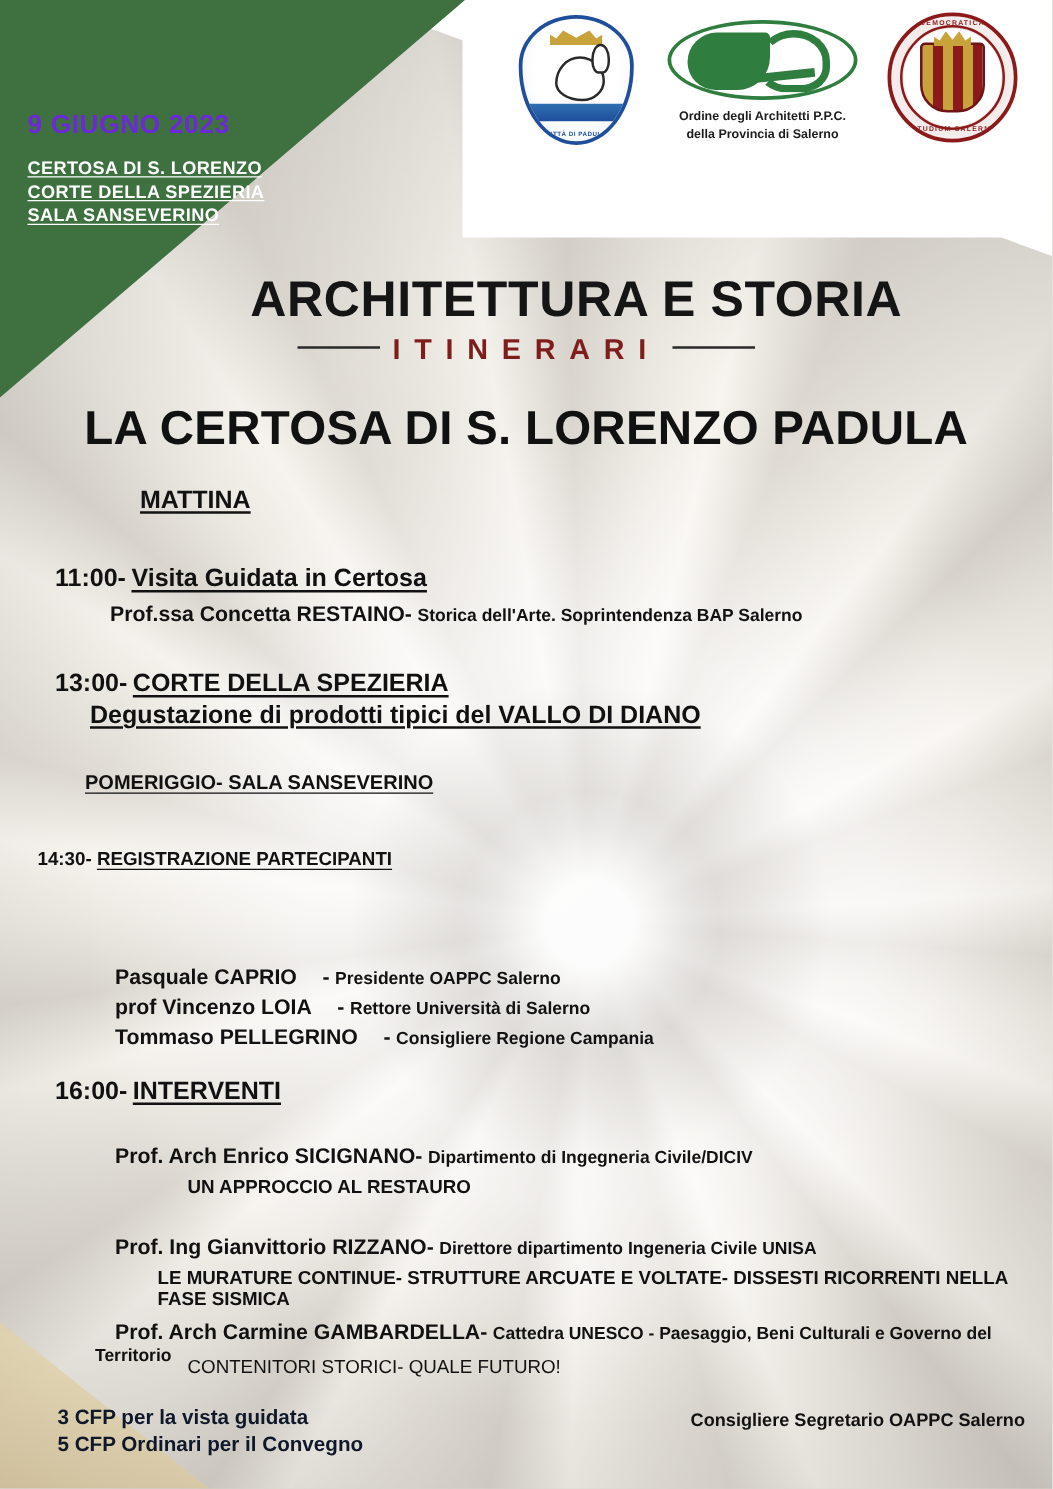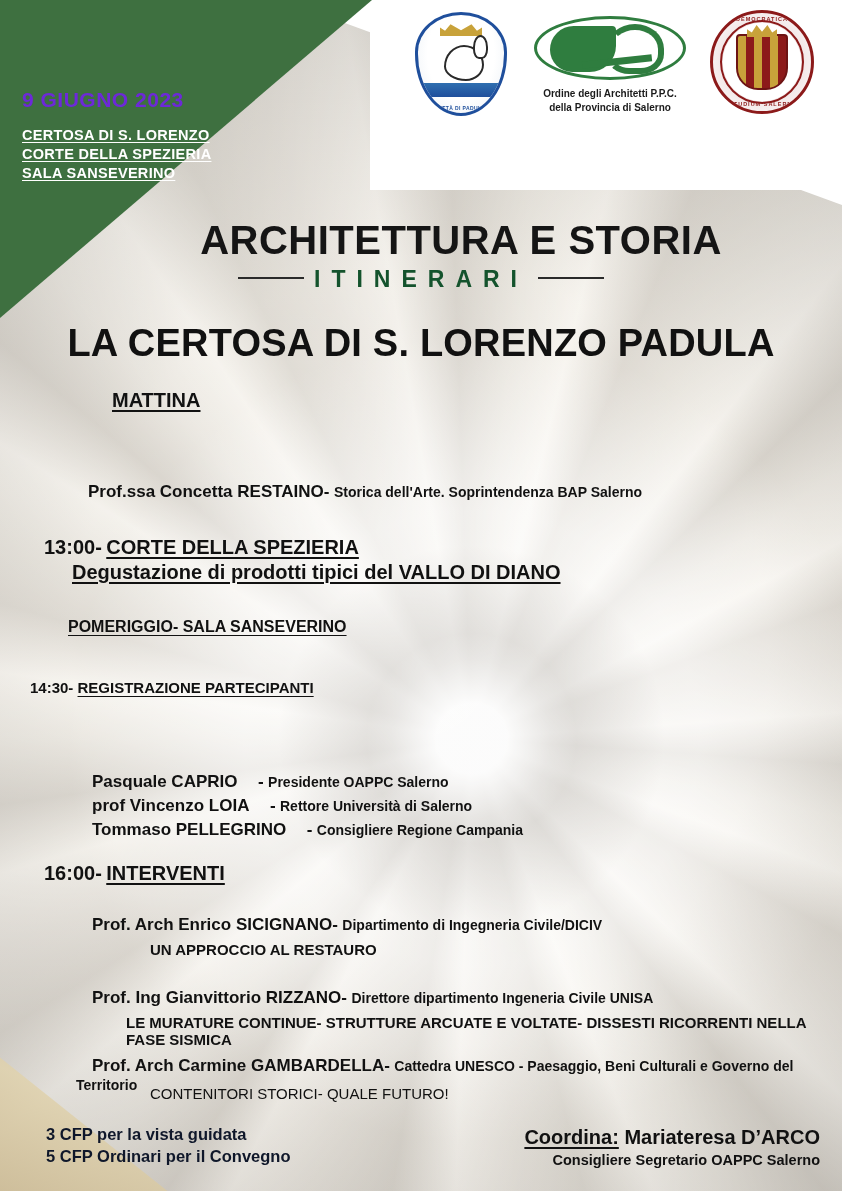--- a/index.html
+++ b/index.html
@@ -221,21 +221,21 @@
   .title-main {
     position: absolute; left: 0; top: 218px; width: 842px;
     text-align: center;
     font-size: 40px; font-weight: bold; color: #151515;
     letter-spacing: 0.5px;
     margin-left: 40px;
   }
   .title-sub {
     position: absolute; left: 0; top: 266px; width: 842px;
     text-align: center;
-    font-size: 23px; font-weight: bold; color: #14532d;
+    font-size: 23px; font-weight: bold; color: #7f1d1d;
     letter-spacing: 11px;
   }
   .title-sub .rule-l, .title-sub .rule-r {
     display: inline-block; width: 66px; height: 2px; background: #2a2a2a;
     vertical-align: middle; margin: 0 10px 6px 10px;
   }
   .title-place {
     position: absolute; left: 0; top: 322px; width: 842px;
     text-align: center;
     font-size: 38px; font-weight: bold; color: #111111;
@@ -340,20 +340,24 @@
   </div>
 
   <div class="title-main">ARCHITETTURA E STORIA</div>
   <div class="title-sub">
     <span class="rule-l"></span><span>ITINERARI</span><span class="rule-r"></span>
   </div>
   <div class="title-place">LA CERTOSA DI S. LORENZO PADULA</div>
 
   <div class="sec-mattina">MATTINA</div>
 
+  <div class="row r1">
+    <span class="time">11:00-</span>
+    <span class="item-title u">Visita Guidata in Certosa</span>
+  </div>
   <div class="row r1sub">
     <span class="speaker">Prof.ssa Concetta RESTAINO-</span>
     <span class="role">Storica dell'Arte. Soprintendenza BAP Salerno</span>
   </div>
 
   <div class="row r2">
     <span class="time">13:00-</span>
     <span class="item-title u">CORTE DELLA SPEZIERIA</span>
   </div>
   <div class="row r2b">
@@ -405,20 +409,16 @@
     <span class="role">Cattedra UNESCO - Paesaggio, Beni Culturali e Governo del Territorio</span>
   </div>
   <div class="row r9b">CONTENITORI STORICI- QUALE FUTURO!</div>
 
   <div class="cfp">
     <div>3 CFP per la vista guidata</div>
     <div>5 CFP Ordinari per il Convegno</div>
   </div>
 
   <div class="coord">
-    <div class="line1">
-      <span class="lab">Coordina:</span>
-      <span>Mariateresa D’ARCO</span>
-    </div>
     <div class="line2">Consigliere Segretario OAPPC Salerno</div>
   </div>
 
 </div>
 
 </body></html>

